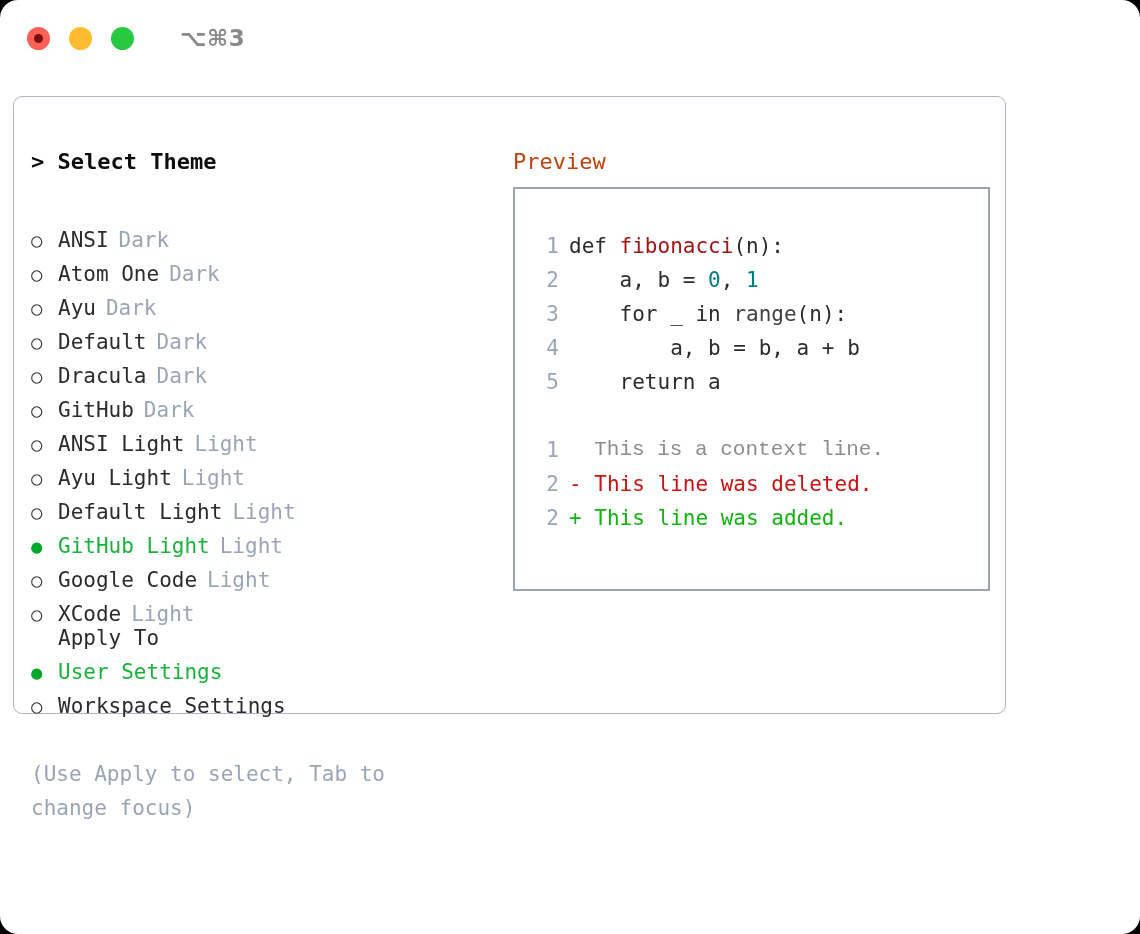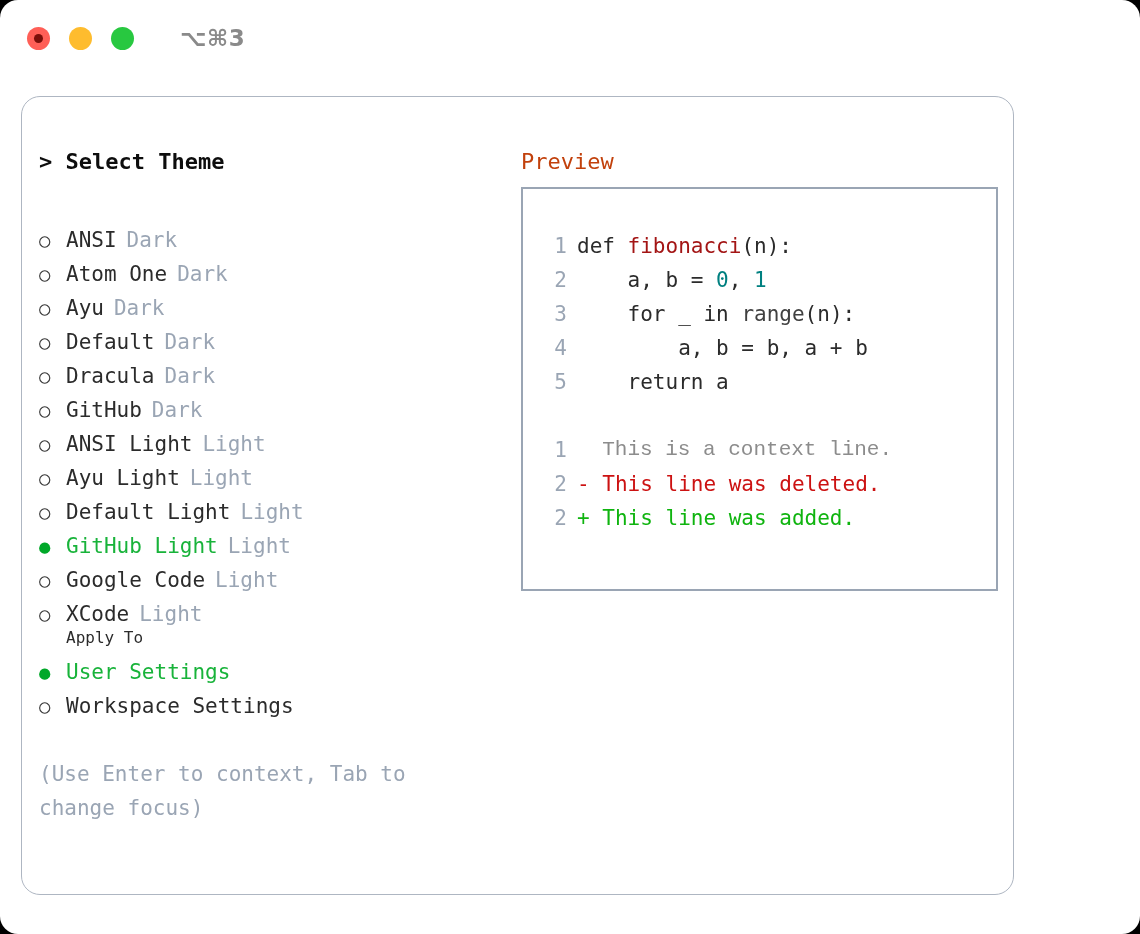--- a/index.html
+++ b/index.html
@@ -60,26 +60,26 @@
     font-size: 23px;
     font-weight: bold;
     color: #8a8a8a;
     letter-spacing: 0.5px;
     font-family: "DejaVu Sans", "Liberation Sans", sans-serif;
   }
 
   
   .card {
     position: absolute;
-    left: 21px;
+    left: 13px;
     top: 96px;
     width: 993px;
-    height: 799px;
+    height: 618px;
     border: 1px solid #aeb6c2;
-    border-radius: 19px;
+    border-radius: 9px;
     box-sizing: border-box;
     background: #ffffff;
   }
 
   .columns {
     display: flex;
     padding: 48px 0 0 17px;
   }
   .col-left  { width: 460px; flex: none; }
   .col-right { flex: 1; padding-left: 22px; }
@@ -107,21 +107,21 @@
     color: #3a3a3a;
   }
   .marker.sel { color: #00a829; }
   .opt-name { color: #2b2b2b; }
   .opt-row.selected .opt-name { color: #18b33a; }
   .opt-variant { color: #9aa5b4; padding-left: 10px; margin-top: 44px; }
 
   .spacer { height: 34px; }
 
   .apply-title {
-    font-size: 16px;
+    font-size: 21px;
     color: #2b2b2b;
     line-height: 34px;
     height: 34px;
     padding-left: 27px;
     white-space: pre;
   }
 
   .hint {
     margin-top: 34px;
     font-size: 21px;
@@ -207,21 +207,21 @@
             <div class="opt-row"><span class="marker">○</span><span class="opt-name">XCode</span><span class="opt-variant">Light</span></div>
           </div>
 
         <div class="spacer"></div>
         <div class="apply-title">Apply To</div>
         <div id="apply-list">
             <div class="opt-row selected"><span class="marker sel">●</span><span class="opt-name">User Settings</span></div>
             <div class="opt-row"><span class="marker">○</span><span class="opt-name">Workspace Settings</span></div>
           </div>
 
-        <div class="hint">(Use Enter to context, Tab to change focus)</div>
+        <div class="hint">(Use Apply to select, Tab to change focus)</div>
       </div>
 
       <div class="col-right">
         <div class="preview-title">Preview</div>
         <div class="preview-box">
           <div id="code-block">
               <div class="code-line"><span class="lineno">1</span><span><span class="code-text">def </span><span class="tok-fn">fibonacci</span><span class="code-text">(n):</span></span></div>
               <div class="code-line"><span class="lineno">2</span><span><span class="code-text">    a, b = </span><span class="tok-num">0</span><span class="code-text">, </span><span class="tok-num">1</span></span></div>
               <div class="code-line"><span class="lineno">3</span><span><span class="code-text">    for _ in </span><span class="tok-call">range</span><span class="code-text">(n):</span></span></div>
               <div class="code-line"><span class="lineno">4</span><span><span class="code-text">        a, b = b, a + b</span></span></div>

